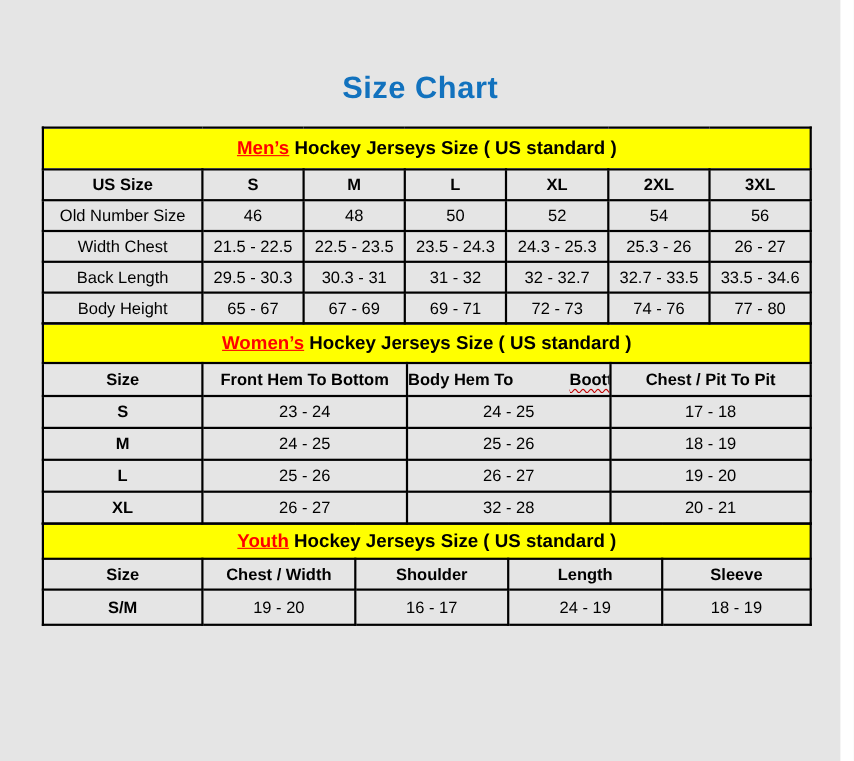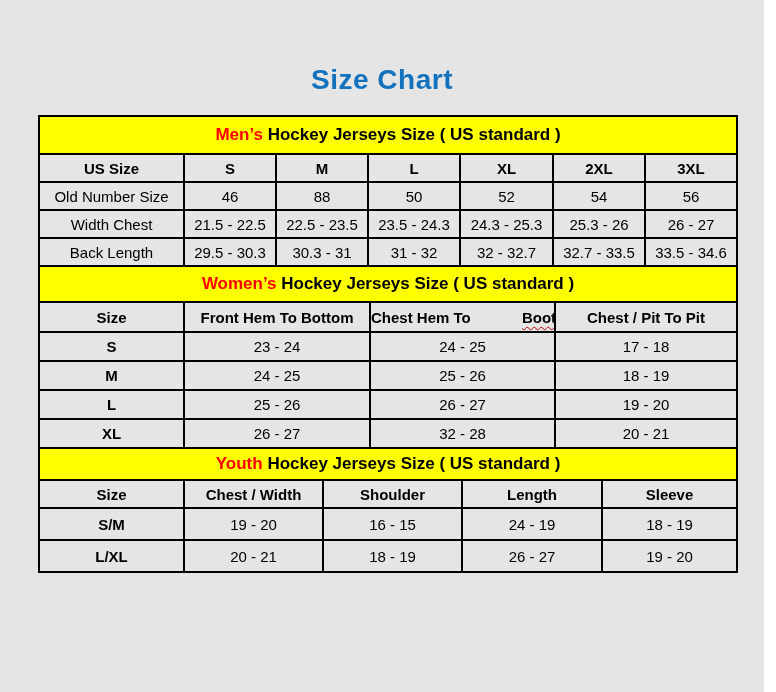--- a/index.html
+++ b/index.html
@@ -51,21 +51,21 @@
   }
   th { font-weight: bold; }
   td.val, td.rowlabel { font-weight: normal; }
   td.rowlabel-bold { font-weight: bold; }
   .band-cell {
     background: #FFFF00;
     font-weight: bold;
     font-size: 17px;
     height: 36px;
   }
-  .hl { color: #FF0000; }
+  .hl { color: #FF0000; text-decoration: underline; }
   .mens tr.data-row td, .mens tr.head-row th { height: 26px; border-radius: 10px; }
   .womens tr.head-row th { height: 28px; }
   .womens tr.data-row td { height: 27px; }
   .youth tr.head-row th { height: 26px; }
   .youth tr.data-row td { height: 30px; }
   .womens .band-cell { height: 34px; }
   .youth .band-cell { height: 30px; }
   .squiggle {
     text-decoration-line: underline;
     text-decoration-style: wavy;
@@ -105,21 +105,21 @@
         <th>S</th>
         <th>M</th>
         <th>L</th>
         <th>XL</th>
         <th>2XL</th>
         <th>3XL</th>
       </tr>
       <tr class="data-row">
         <td class="rowlabel">Old Number Size</td>
         <td class="val">46</td>
-        <td class="val">88</td>
+        <td class="val">48</td>
         <td class="val">50</td>
         <td class="val">52</td>
         <td class="val">54</td>
         <td class="val">56</td>
       </tr>
       <tr class="data-row">
         <td class="rowlabel">Width Chest</td>
         <td class="val">21.5 - 22.5</td>
         <td class="val">22.5 - 23.5</td>
         <td class="val">23.5 - 24.3</td>
@@ -128,41 +128,50 @@
         <td class="val">26 - 27</td>
       </tr>
       <tr class="data-row">
         <td class="rowlabel">Back Length</td>
         <td class="val">29.5 - 30.3</td>
         <td class="val">30.3 - 31</td>
         <td class="val">31 - 32</td>
         <td class="val">32 - 32.7</td>
         <td class="val">32.7 - 33.5</td>
         <td class="val">33.5 - 34.6</td>
+      </tr>
+      <tr class="data-row">
+        <td class="rowlabel">Body Height</td>
+        <td class="val">65 - 67</td>
+        <td class="val">67 - 69</td>
+        <td class="val">69 - 71</td>
+        <td class="val">72 - 73</td>
+        <td class="val">74 - 76</td>
+        <td class="val">77 - 80</td>
       </tr>
     </tbody>
       </table>
 
     <table class="womens">
       <colgroup>
         <col style="width:145px">
           <col style="width:186px">
           <col style="width:185px">
           <col style="width:182px">
       </colgroup>
       <tbody>
           <tr>
         <td class="band-cell" colspan="4">
           <span class="hl">Women’s</span><span> Hockey Jerseys Size ( US standard )</span>
         </td>
       </tr>
       <tr class="head-row">
         <th>Size</th>
         <th>Front Hem To Bottom</th>
-        <th><span>Chest Hem To </span><span class="squiggle">Boottom</span></th>
+        <th><span>Body Hem To </span><span class="squiggle">Boottom</span></th>
         <th>Chest / Pit To Pit</th>
       </tr>
       <tr class="data-row">
         <td class="rowlabel-bold">S</td>
         <td class="val">23 - 24</td>
         <td class="val">24 - 25</td>
         <td class="val">17 - 18</td>
       </tr>
       <tr class="data-row">
         <td class="rowlabel-bold">M</td>
@@ -202,28 +211,21 @@
       <tr class="head-row">
         <th>Size</th>
         <th>Chest / Width</th>
         <th>Shoulder</th>
         <th>Length</th>
         <th>Sleeve</th>
       </tr>
       <tr class="data-row">
         <td class="rowlabel-bold">S/M</td>
         <td class="val">19 - 20</td>
-        <td class="val">16 - 15</td>
+        <td class="val">16 - 17</td>
         <td class="val">24 - 19</td>
         <td class="val">18 - 19</td>
       </tr>
-      <tr class="data-row">
-        <td class="rowlabel-bold">L/XL</td>
-        <td class="val">20 - 21</td>
-        <td class="val">18 - 19</td>
-        <td class="val">26 - 27</td>
-        <td class="val">19 - 20</td>
-      </tr>
     </tbody>
       </table>
 
   </div>
 </div>
 
 </body></html>

